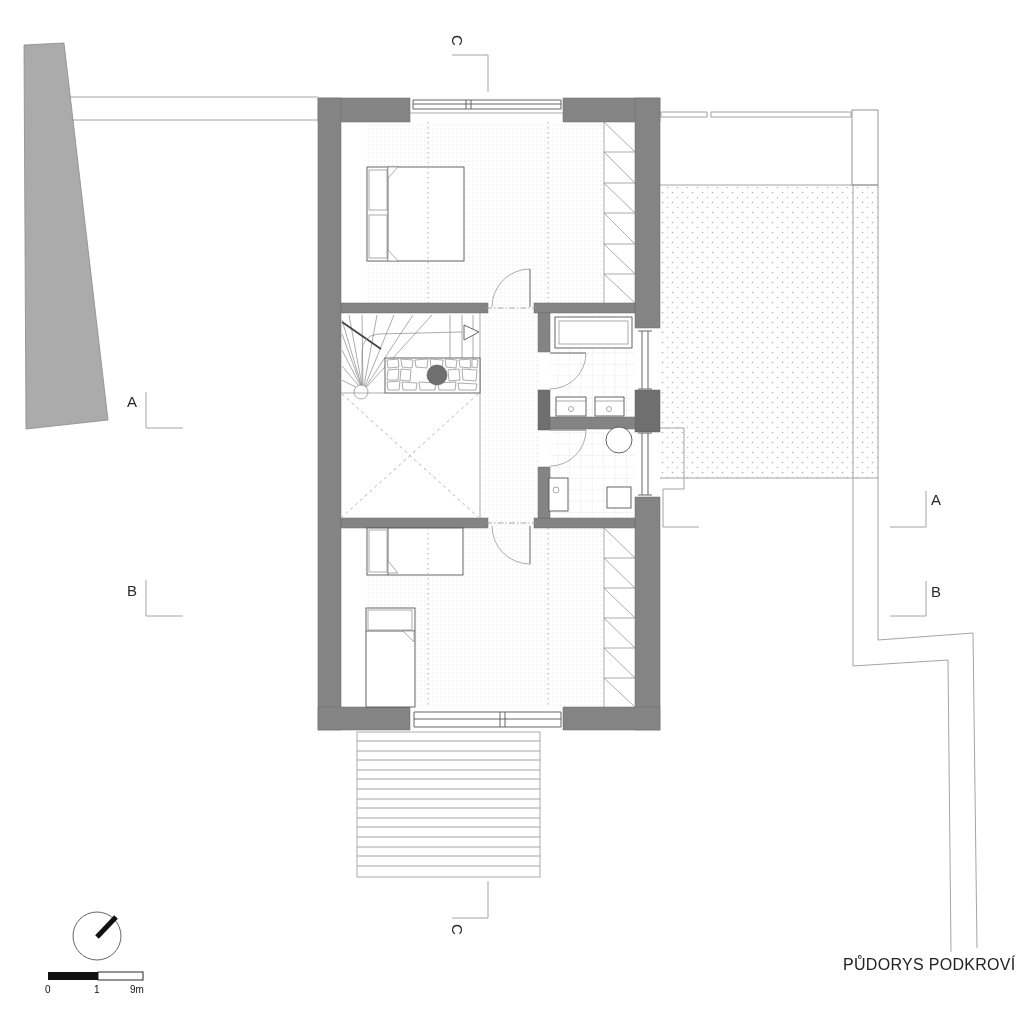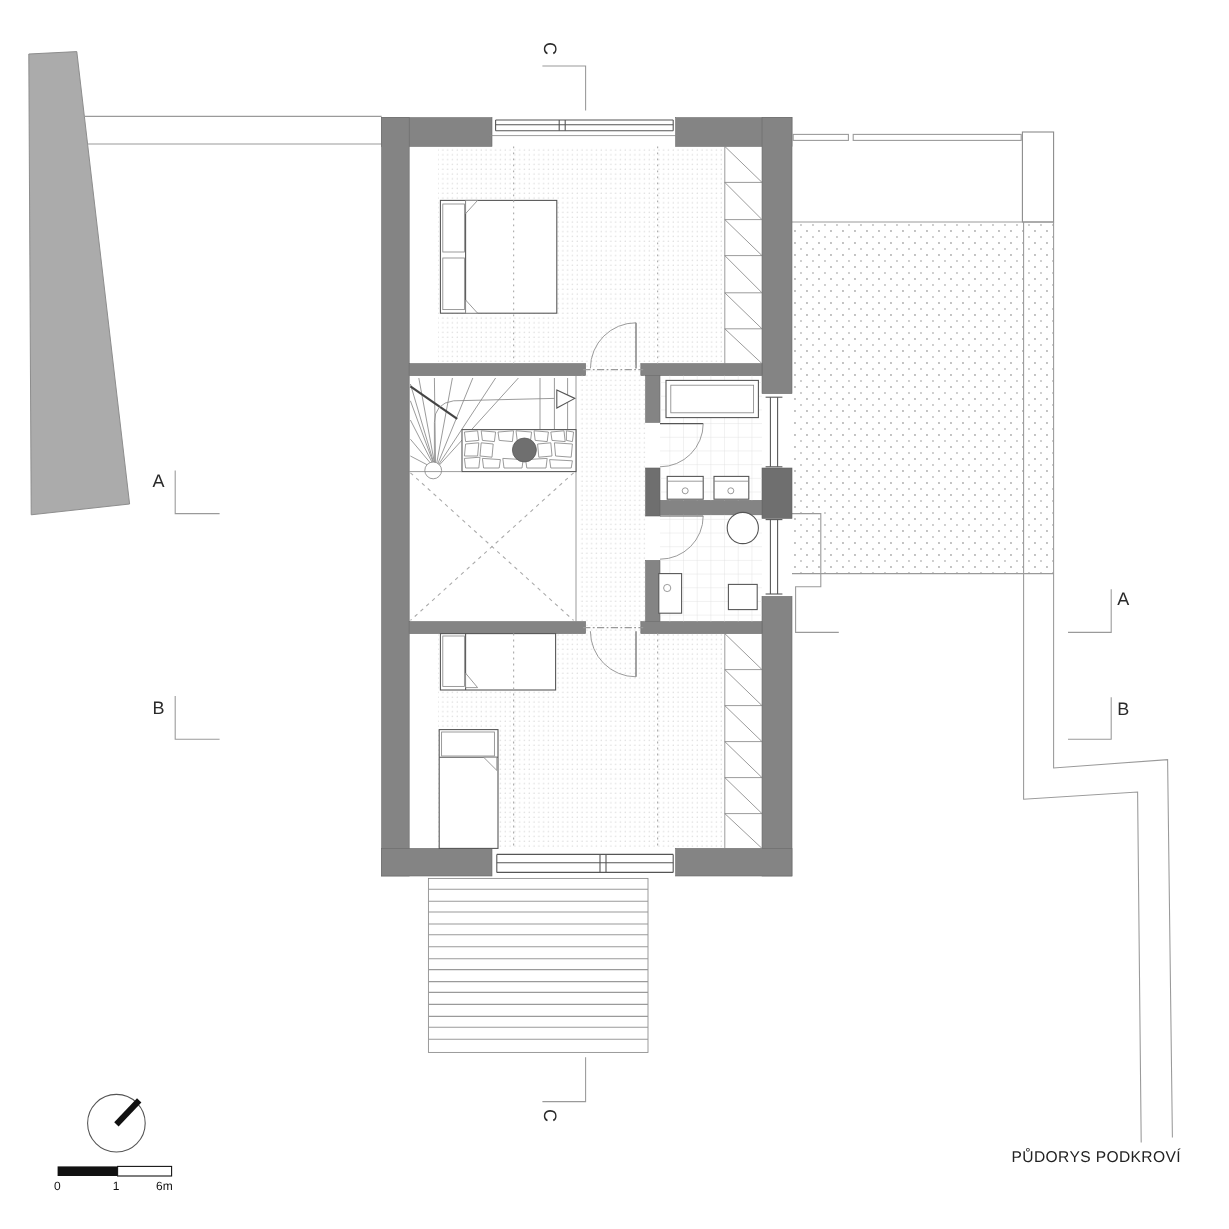--- a/index.html
+++ b/index.html
@@ -12,21 +12,21 @@
   .thin{stroke:#9a9a9a;stroke-width:.9;fill:none;}
   .ln{stroke:#555;stroke-width:.9;fill:none;}
   .ln-w{stroke:#555;stroke-width:.9;fill:#fff;}
   .lt{stroke:#888;stroke-width:.7;fill:none;}
   .lt-w{stroke:#888;stroke-width:.7;fill:#fff;}
   .dash{stroke:#b0b0b0;stroke-width:1;stroke-dasharray:1.5,3.5;fill:none;}
   .dashx{stroke:#aaa;stroke-width:.9;stroke-dasharray:3,3.5;fill:none;}
   .dashdot{stroke:#999;stroke-width:.9;stroke-dasharray:6,2,1.5,2;fill:none;}
   .label{position:absolute;color:#2a2a2a;font-size:15px;line-height:1;}
   .label-c{transform:rotate(90deg);}
-  .title{position:absolute;color:#222;font-size:13px;letter-spacing:.3px;}
+  .title{position:absolute;color:#222;font-size:16px;letter-spacing:.3px;}
   .scale-num{position:absolute;color:#111;font-size:10px;}
 </style>
 </head>
 <body>
 
 <div id="stage">
 
 <svg id="plan-svg" width="1024" height="1024" viewBox="0 0 1024 1024">
   <defs>
     <pattern id="floorDots" width="4" height="4" patternUnits="userSpaceOnUse">
@@ -307,15 +307,15 @@
 
 <div class="label" style="left:127px;top:394px;">A</div>
 <div class="label" style="left:127px;top:583px;">B</div>
 <div class="label" style="left:931px;top:492px;">A</div>
 <div class="label" style="left:931px;top:584px;">B</div>
 <div class="label label-c" style="left:452px;top:33px;">C</div>
 <div class="label label-c" style="left:452px;top:922px;">C</div>
 <div class="title" style="left:843px;top:956px;">PŮDORYS PODKROVÍ</div>
 <div class="scale-num" style="left:45px;top:984px;">0</div>
 <div class="scale-num" style="left:94px;top:984px;">1</div>
-<div class="scale-num" style="left:130px;top:984px;">6m</div>
+<div class="scale-num" style="left:130px;top:984px;">9m</div>
 
 </div>
 
 </body></html>

